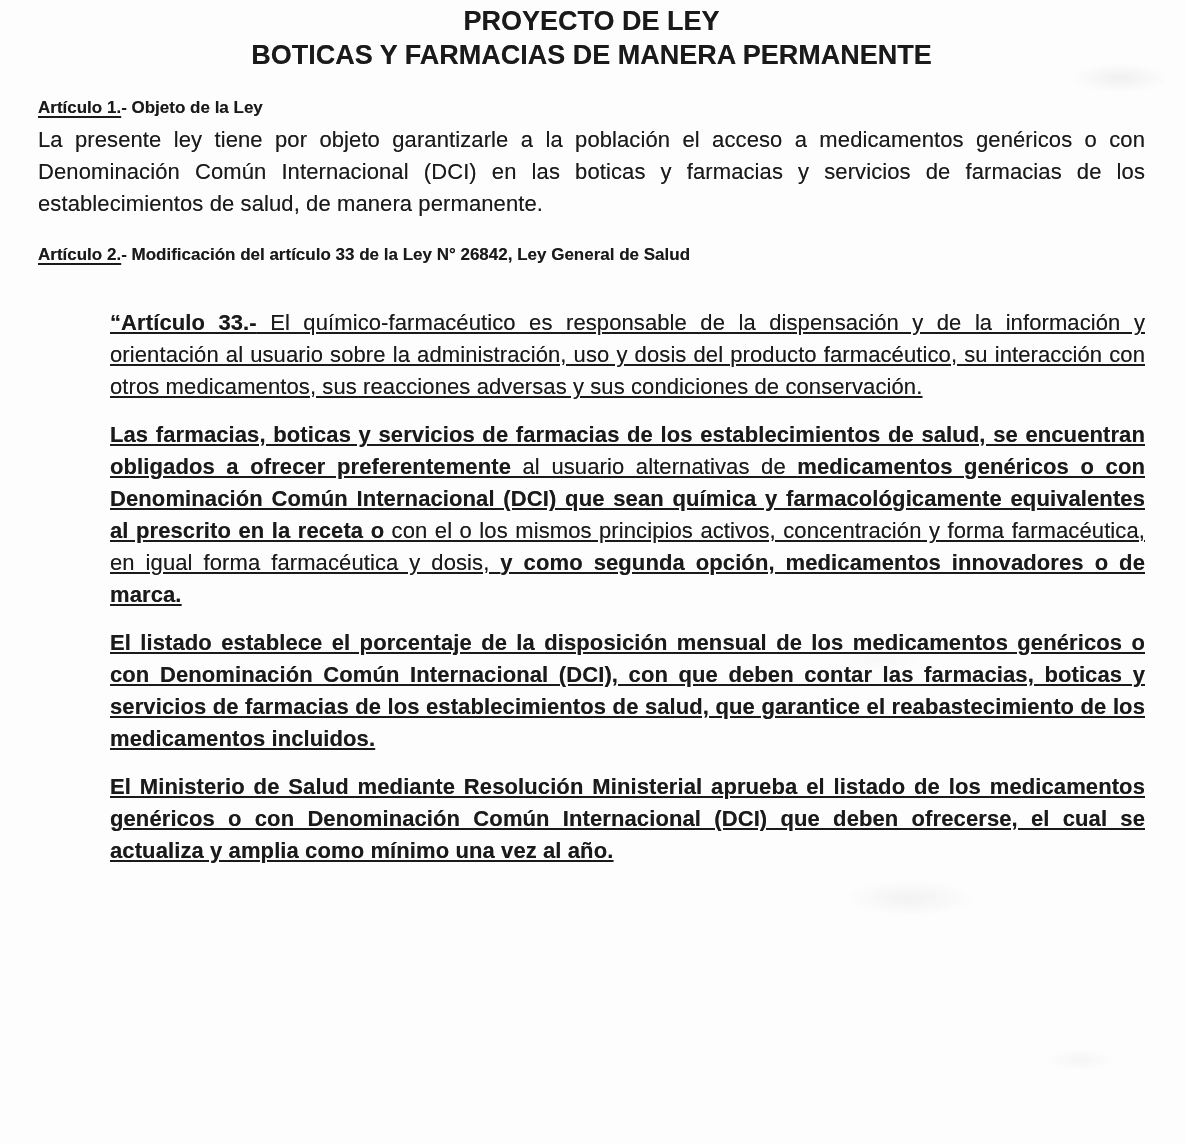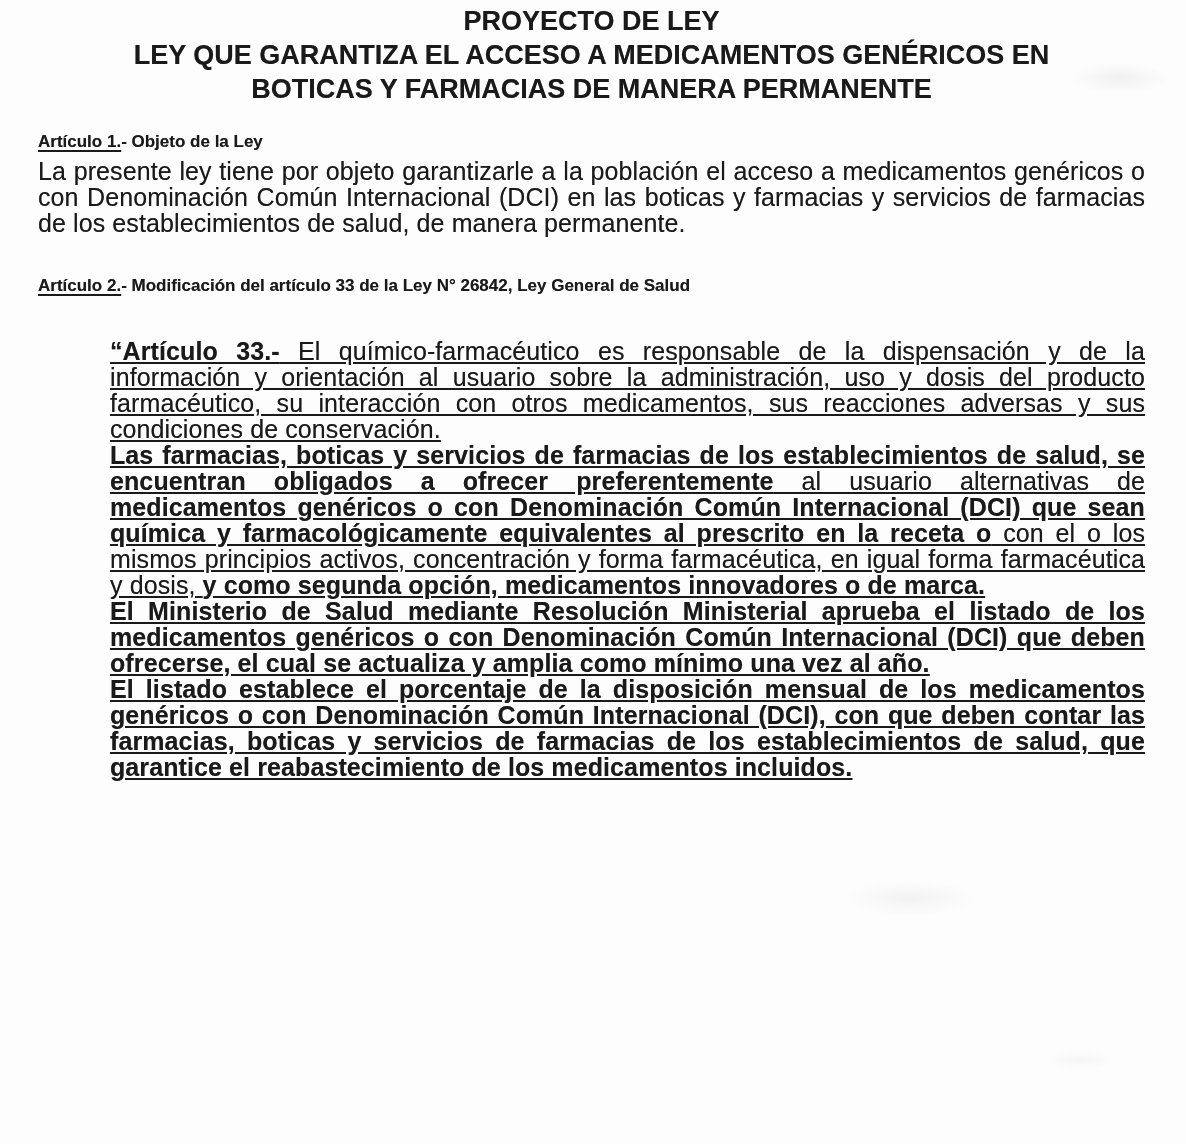--- a/index.html
+++ b/index.html
@@ -40,60 +40,59 @@
     font-weight: bold;
     white-space: nowrap;
   }
   .art-heading .u {
     text-decoration: underline;
     text-decoration-thickness: 2px;
     text-underline-offset: 3px;
   }
   .body-par {
     margin: 0;
-    font-size: 25px;
-    line-height: 26px;
+    font-size: 22px;
+    line-height: 32px;
     text-align: justify;
     letter-spacing: 0.1px;
   }
-  .section-a2 { margin-top: 34px; }
+  .section-a2 { margin-top: 19px; }
   .quoted-block {
     margin-left: 72px;
     margin-top: 37px;
     text-decoration: underline;
   }
-  .quoted-block p + p { }
+  .quoted-block p + p { margin-top: 16px; }
   .bold-par { font-weight: bold; }
   .bold-par .reg { font-weight: normal; }
 </style>
 </head>
 <body>
 
 <div class="page">
 
   <header class="doc-title">
     <div class="title-line">PROYECTO DE LEY</div>
-    <div class="title-line">LEY QUE GARANTIZA EL ACCESO A MEDICAMENTOS GENÉRICOS EN</div>
     <div class="title-line">BOTICAS Y FARMACIAS DE MANERA PERMANENTE</div>
   </header>
 
   <section>
     <h2 class="art-heading"><span class="u">Artículo 1.</span><span>- Objeto de la Ley</span></h2>
     <p class="body-par">La presente ley tiene por objeto garantizarle a la población el acceso a medicamentos genéricos o con Denominación Común Internacional (DCI) en las boticas y farmacias y servicios de farmacias de los establecimientos de salud, de manera permanente.</p>
   </section>
 
   <section class="section-a2">
     <h2 class="art-heading"><span class="u">Artículo 2.</span><span>- Modificación del artículo 33 de la Ley N° 26842, Ley General de Salud</span></h2>
   </section>
 
   <section class="quoted-block">
 
     <p class="body-par"><strong>“Artículo 33.-</strong><span> El químico-farmacéutico es responsable de la dispensación y de la información y orientación al usuario sobre la administración, uso y dosis del producto farmacéutico, su interacción con otros medicamentos, sus reacciones adversas y sus condiciones de conservación.</span></p>
 
     <p class="body-par bold-par"><strong>Las farmacias, boticas y servicios de farmacias de los establecimientos de salud, se encuentran obligados a ofrecer preferentemente</strong><span class="reg"> al usuario alternativas de </span><strong>medicamentos genéricos o con Denominación Común Internacional (DCI) que sean química y farmacológicamente equivalentes al prescrito en la receta o</strong><span class="reg"> con el o los mismos principios activos, concentración y forma farmacéutica, en igual forma farmacéutica y dosis, </span><strong>y como segunda opción, medicamentos innovadores o de marca.</strong></p>
 
+    <p class="body-par bold-par">El listado establece el porcentaje de la disposición mensual de los medicamentos genéricos o con Denominación Común Internacional (DCI), con que deben contar las farmacias, boticas y servicios de farmacias de los establecimientos de salud, que garantice el reabastecimiento de los medicamentos incluidos.</p>
+
     <p class="body-par bold-par">El Ministerio de Salud mediante Resolución Ministerial aprueba el listado de los medicamentos genéricos o con Denominación Común Internacional (DCI) que deben ofrecerse, el cual se actualiza y amplia como mínimo una vez al año.</p>
-
-    <p class="body-par bold-par">El listado establece el porcentaje de la disposición mensual de los medicamentos genéricos o con Denominación Común Internacional (DCI), con que deben contar las farmacias, boticas y servicios de farmacias de los establecimientos de salud, que garantice el reabastecimiento de los medicamentos incluidos.</p>
 
   </section>
 
 </div>
 
 </body></html>

